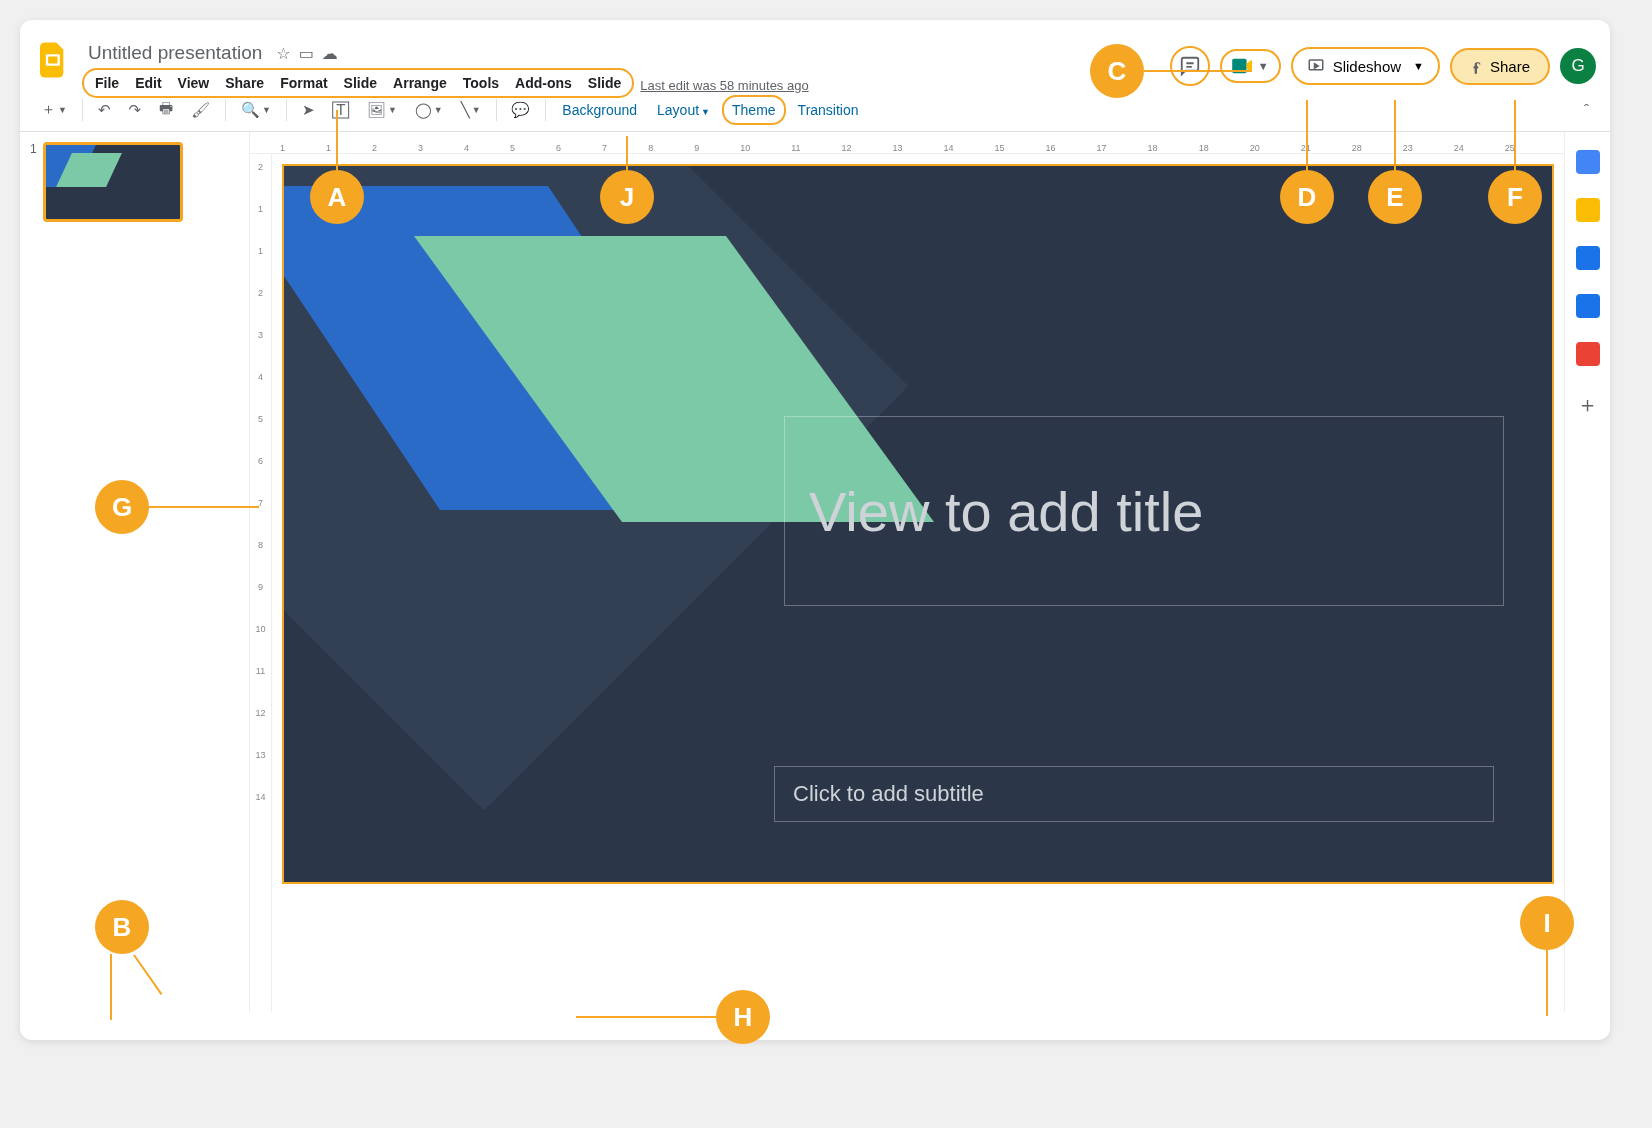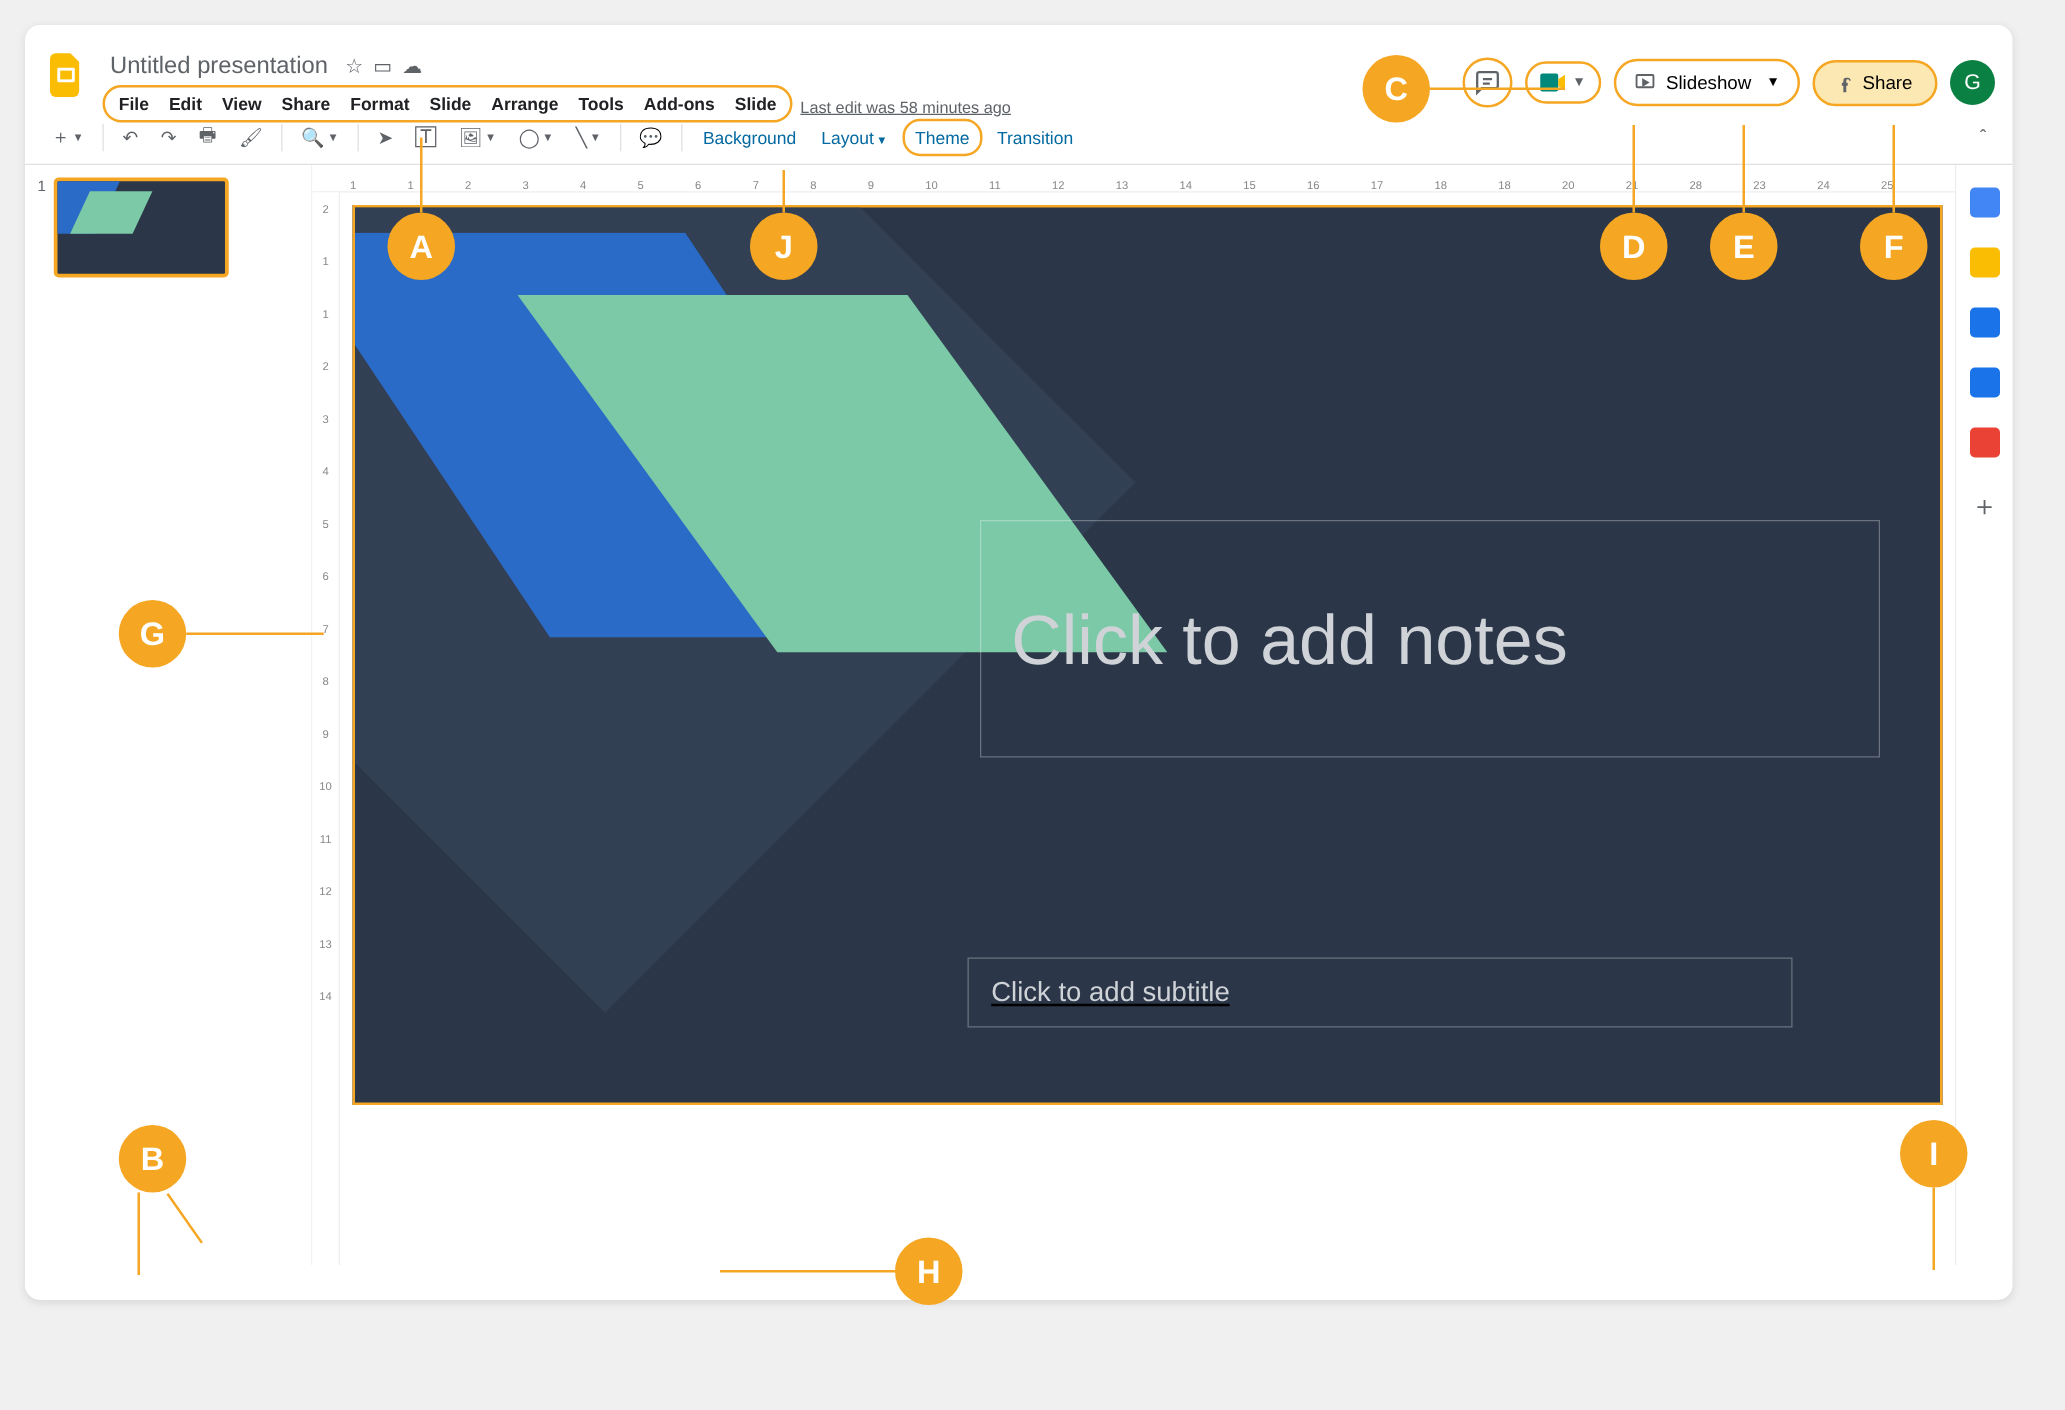--- a/index.html
+++ b/index.html
@@ -46,21 +46,21 @@
 .ruler-h { height:22px; background:#fff; border-bottom:1px solid #eee; font-size:9px; color:#888; display:flex; align-items:flex-end; padding-left:30px; gap:41px; }
 .ruler-v { width:22px; background:#fff; border-right:1px solid #eee; font-size:9px; color:#888; display:flex; flex-direction:column; align-items:center; padding-top:8px; gap:32px; position:absolute; left:0; top:22px; bottom:0;}
 .canvas-area { flex:1; position:relative; background:#fff; }
 .canvas-inner { position:absolute; left:22px; top:22px; right:0; bottom:0; display:flex; justify-content:center; padding:10px 10px 20px; }
 .slide { width:1280px; height:720px; background:#2b3648; border:2px solid #f5a623; position:relative; overflow:hidden; }
 .shapeA { position:absolute; left:-100px; top:-80px; width:600px; height:600px; background:linear-gradient(135deg,#37465c 0%,#37465c 100%); transform:rotate(45deg); opacity:.6; }
 .shapeB { position:absolute; left:-60px; top:20px; width:540px; height:540px; background:#2a6bc7; clip-path:polygon(0 0,60% 0,100% 60%,40% 60%); }
 .shapeC { position:absolute; left:130px; top:70px; width:520px; height:440px; background:#7bc9a6; clip-path:polygon(0 0,60% 0,100% 65%,40% 65%); }
 .title-box { position:absolute; left:500px; top:250px; width:720px; height:190px; border:1px solid rgba(255,255,255,.3); display:flex; align-items:center; padding:0 24px; }
 .title-box span { color:#cfd3d8; font-size:56px; font-weight:300; }
-.sub-box { position:absolute; left:490px; bottom:60px; width:660px; height:56px; border:1px solid rgba(255,255,255,.3); display:flex; align-items:center; padding:0 18px;text-decoration:underline; }
+.sub-box { position:absolute; left:490px; bottom:60px; width:720px; height:56px; border:1px solid rgba(255,255,255,.3); display:flex; align-items:center; padding:0 18px; }
 .sub-box span { color:#cfd3d8; font-size:22px; }
 
 .sidepanel { width:46px; background:#fff; border-left:1px solid #eee; display:flex; flex-direction:column; align-items:center; gap:24px; padding-top:18px; }
 .sp-ic { width:24px; height:24px; border-radius:4px; }
 
 
 .notes-bar { height:40px; display:flex; align-items:center; border-top:1px solid #e0e0e0; position:relative; }
 .drag-handle { position:absolute; left:50%; top:-3px; transform:translateX(-50%); width:38px; height:6px; display:flex; justify-content:space-between; }
 .drag-handle span { width:3px; height:3px; background:#999; border-radius:50%; }
 .notes-pill { margin-left:236px; border:2px solid #f5a623; border-radius:18px; padding:6px 70px 6px 14px; font-size:14px; color:#5f6368; }
@@ -221,21 +221,21 @@
           <span>12</span>
           <span>13</span>
           <span>14</span>
         </div>
       <div class="canvas-inner">
         <div class="slide">
           <div class="shapeA"></div>
           <div class="shapeB"></div>
           <div class="shapeC"></div>
           <div class="title-box">
-            <span>Click to add notes</span>
+            <span>View to add title</span>
           </div>
           <div class="sub-box">
             <span>Click to add subtitle</span>
           </div>
         </div>
       </div>
     </div>
 
     <div class="sidepanel" id="sidepanel">
         <div class="sp-ic" style="background: rgb(66, 133, 244);"></div>

